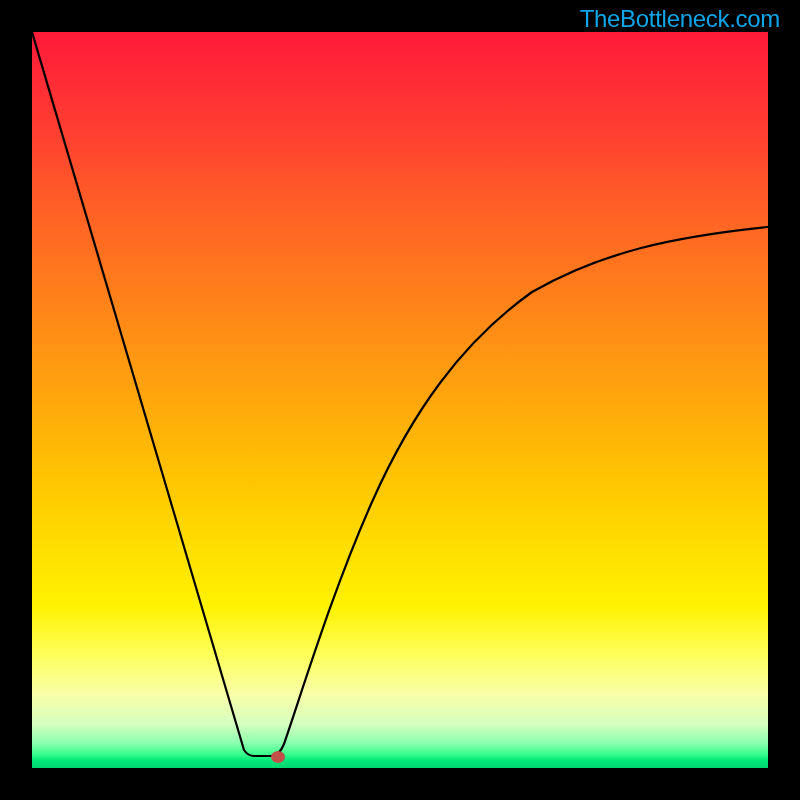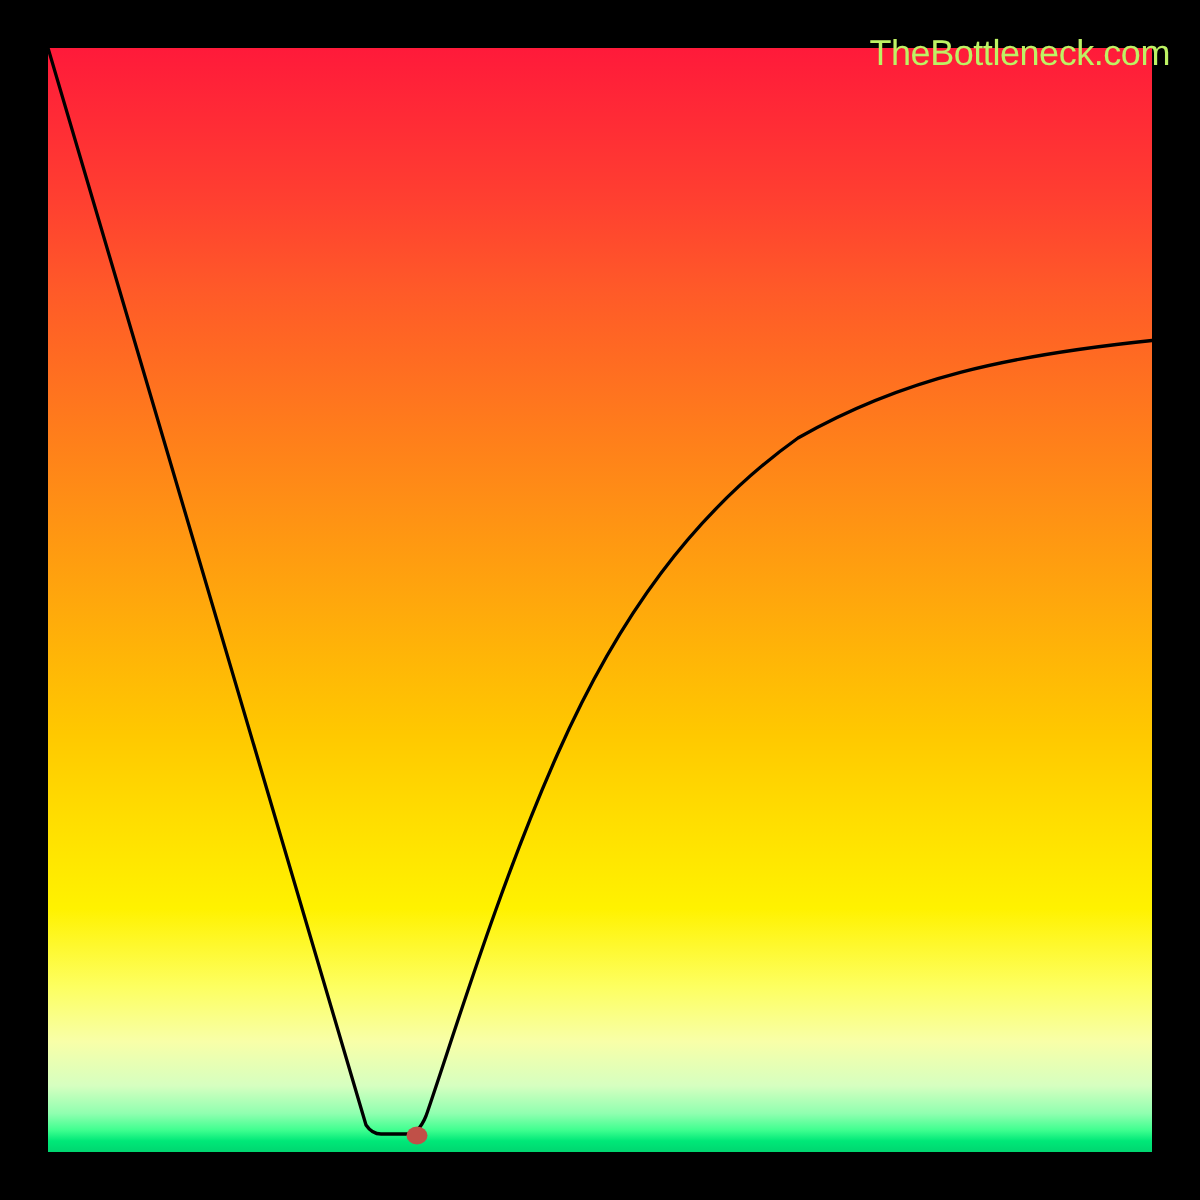--- a/index.html
+++ b/index.html
@@ -6,23 +6,23 @@
   body {
     width: 800px;
     height: 800px;
     background: #000;
     position: relative;
     font-family: Arial, Helvetica, sans-serif;
     overflow: hidden;
   }
   .watermark {
     position: absolute;
-    top: 22px;
+    top: 5px;
     right: 20px;
-    color: #bef264;
+    color: #0ea5e9;
     font-size: 24px;
     font-weight: 400;
     z-index: 10;
     letter-spacing: -0.3px;
   }
   .plot-area {
     position: absolute;
     left: 32px;
     top: 32px;
     width: 736px;

